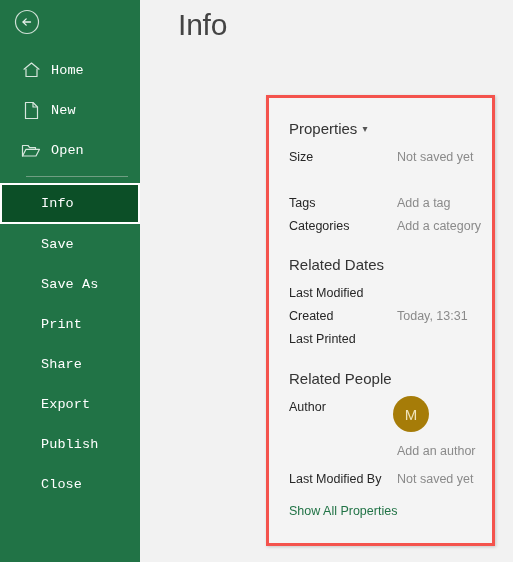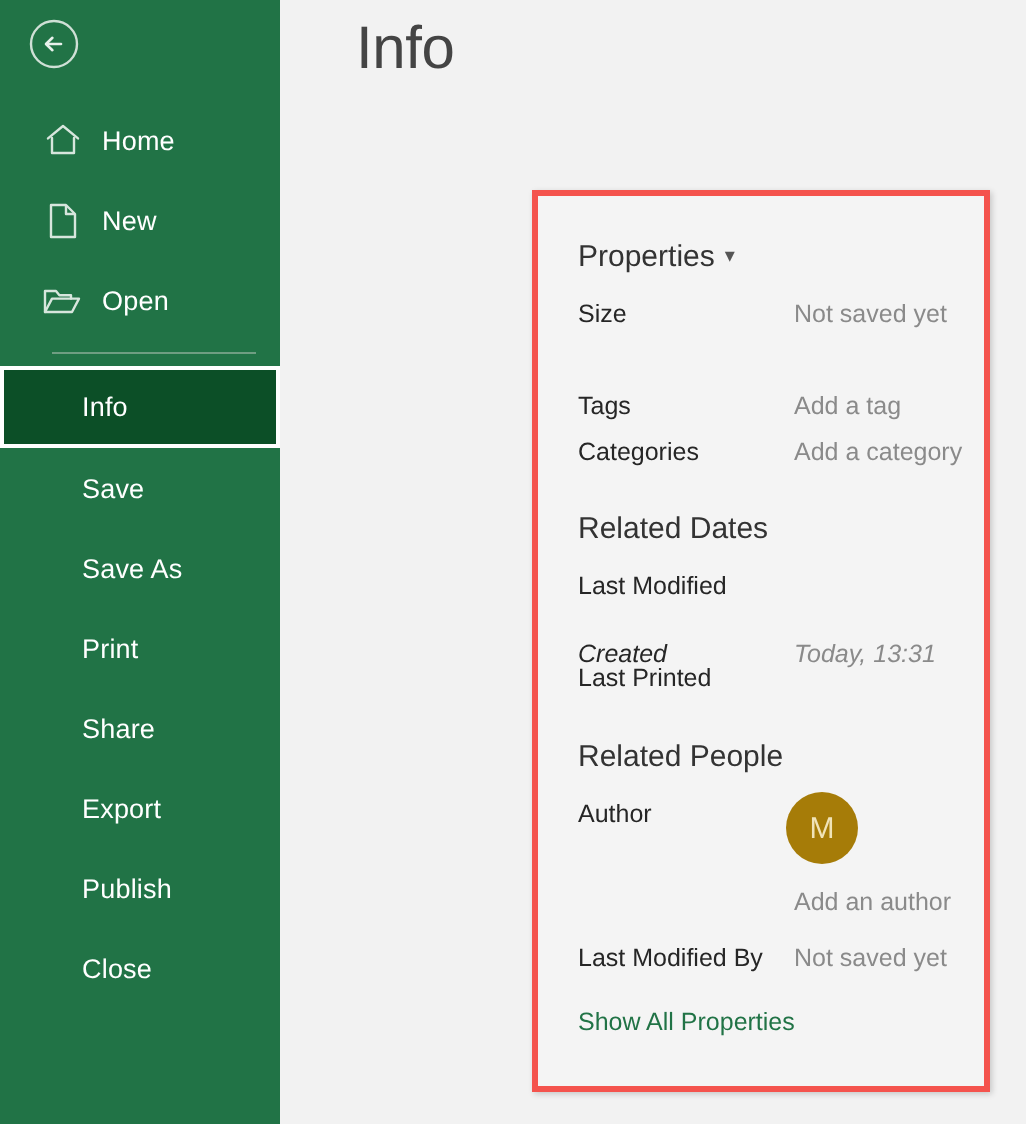--- a/index.html
+++ b/index.html
@@ -47,20 +47,21 @@
     left: 0;
     top: 50px;
     width: 140px;
   }
   .nav-item {
     position: relative;
     height: 40px;
     display: flex;
     align-items: center;
     box-sizing: border-box;
+    font-family: Liberation Mono, monospace;
   }
   .nav-item .nav-icon {
     width: 26px;
     height: 24px;
     margin-left: 18px;
     display: flex;
     align-items: center;
     justify-content: center;
     flex: 0 0 auto;
   }
@@ -289,21 +290,21 @@
         <span class="plabel">Categories</span>
         <span class="pvalue">Add a category</span>
       </div>
 
       <div class="section-head" style="top:158px;">Related Dates</div>
 
       <div class="prow" style="top:188px;">
         <span class="plabel">Last Modified</span>
         <span class="pvalue"></span>
       </div>
-      <div class="prow" style="top:222px;font-style:italic;">
+      <div class="prow" style="top:211px;">
         <span class="plabel">Created</span>
         <span class="pvalue">Today, 13:31</span>
       </div>
       <div class="prow" style="top:234px;">
         <span class="plabel">Last Printed</span>
         <span class="pvalue"></span>
       </div>
 
       <div class="section-head" style="top:272px;">Related People</div>
 

